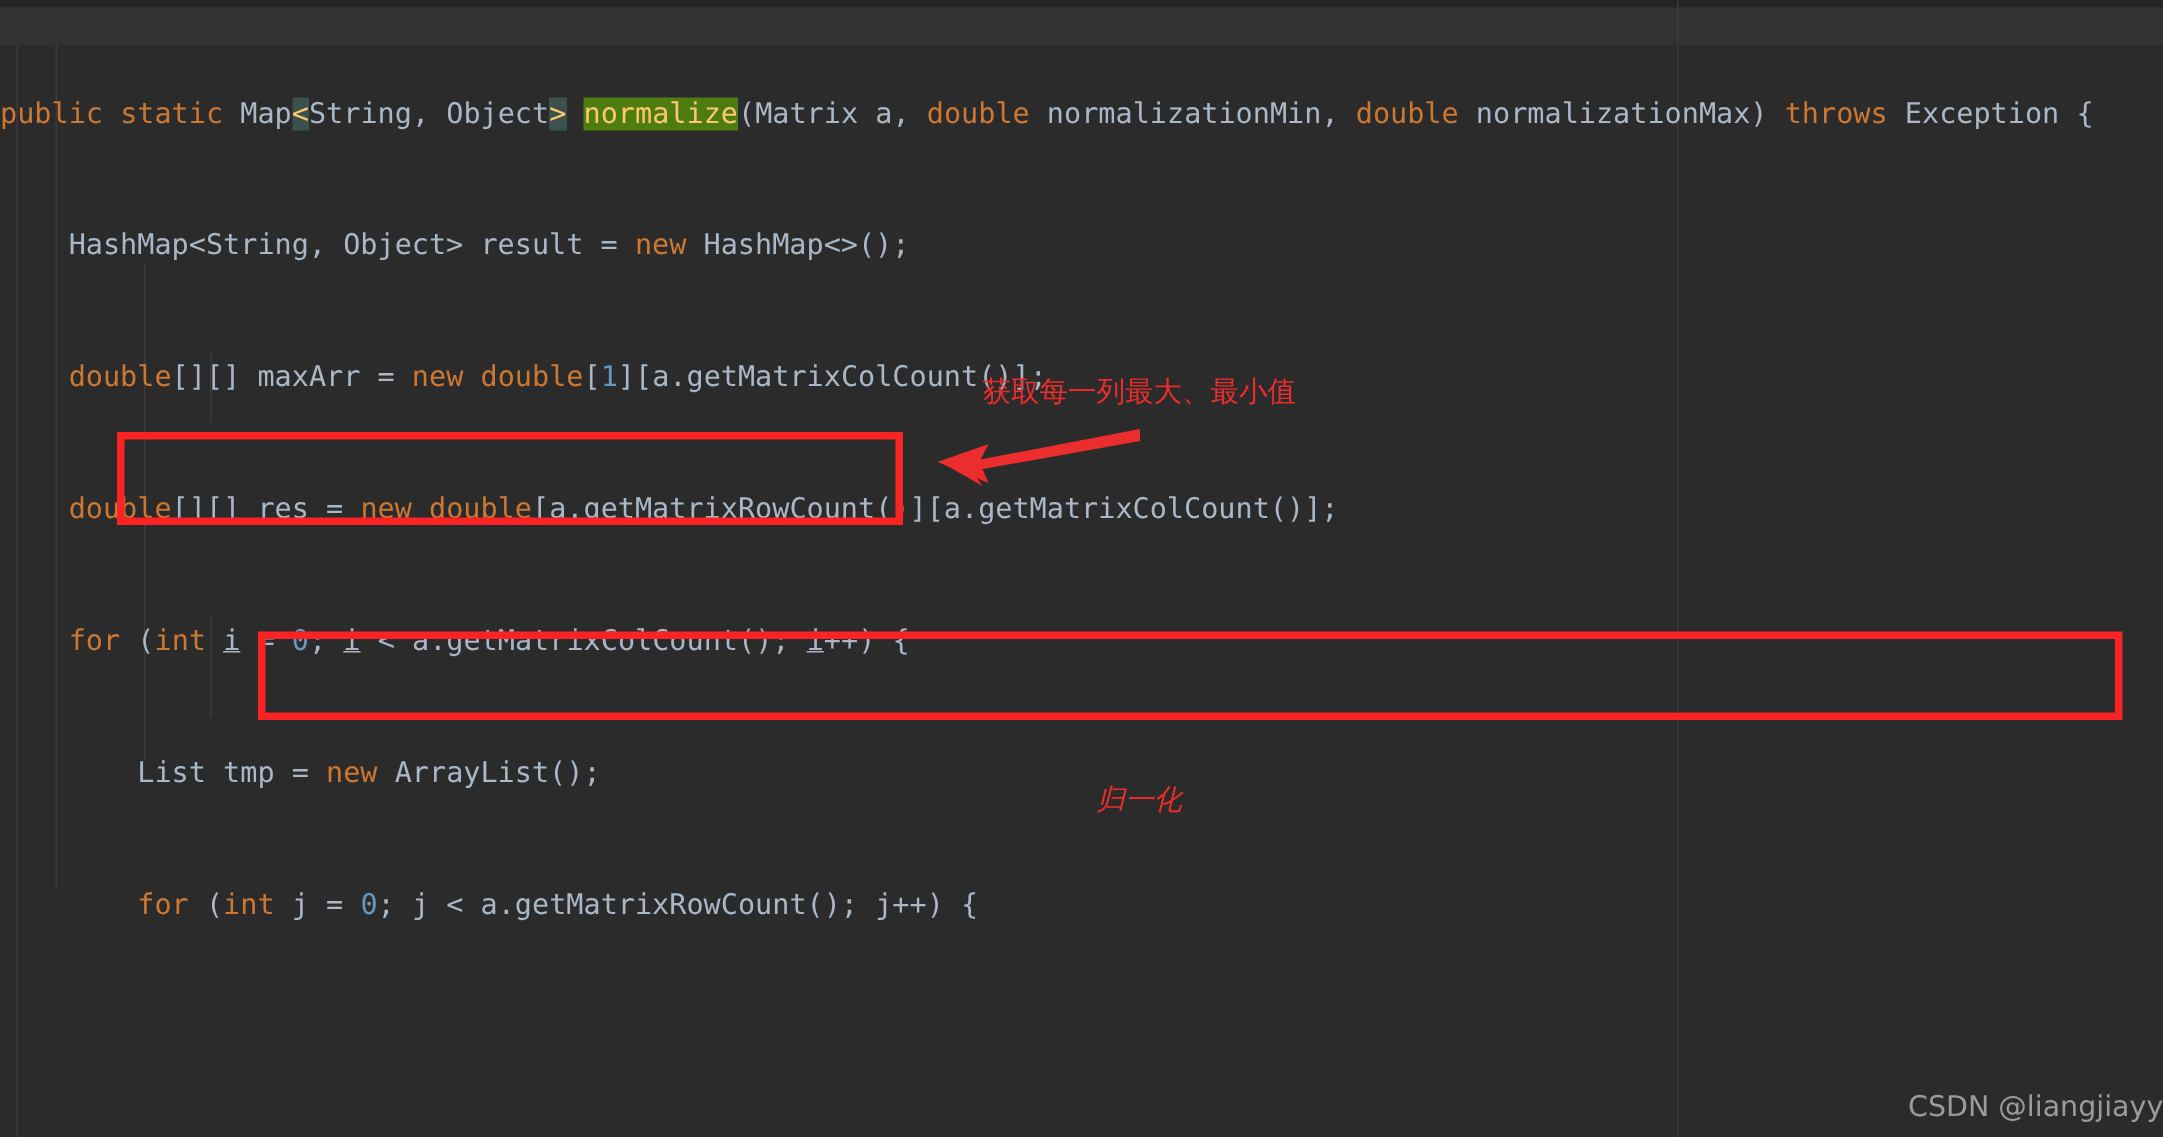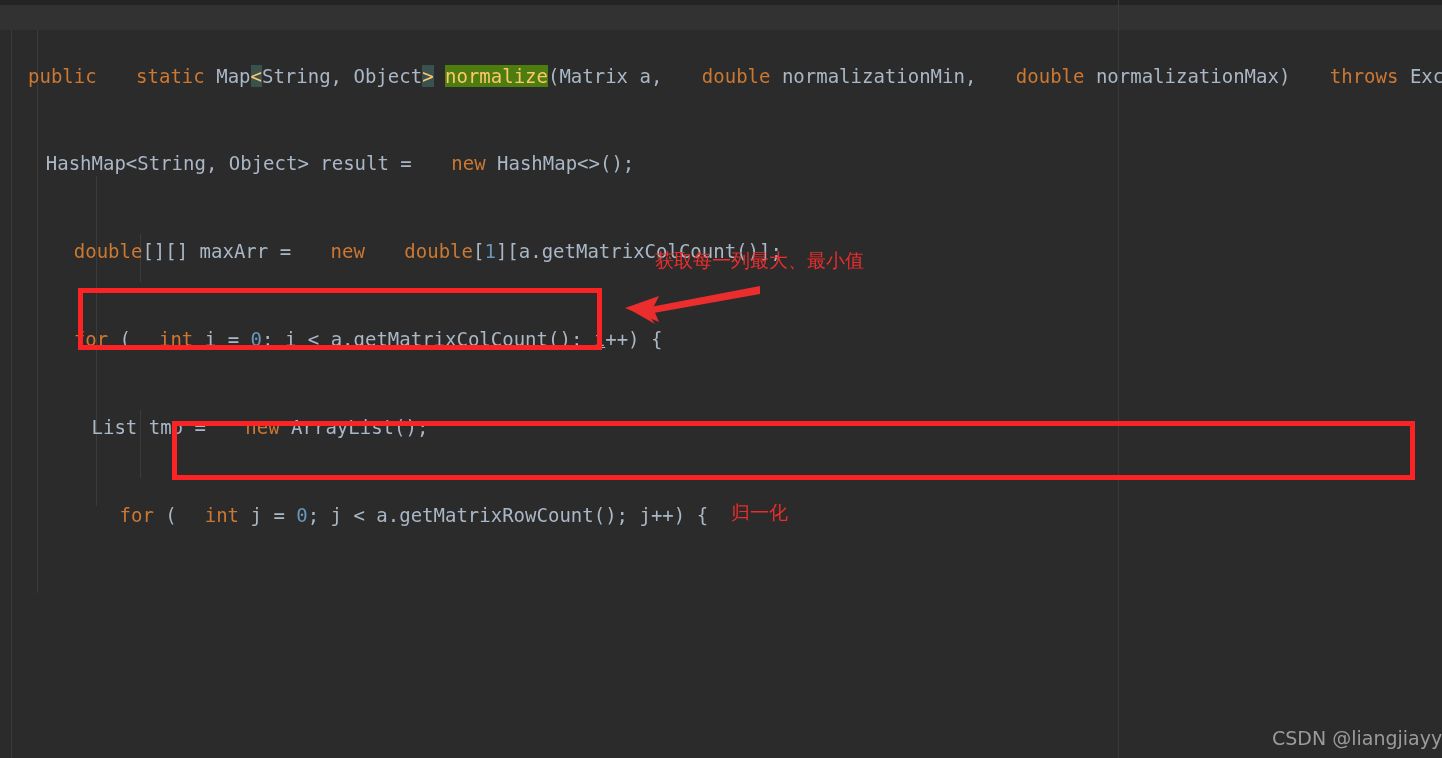--- a/index.html
+++ b/index.html
@@ -45,21 +45,21 @@
     font-family: "DejaVu Sans Mono", "Liberation Mono", monospace;
     font-size: 19px;
     line-height: 29.3px;
     white-space: pre;
     color: #a9b7c6;
     padding-top: 3px;
   }
   .code .ln { display: block; height: 29.3px; }
 
   
-  .kw   { color: #cc7832; margin-left: 28px; }       
+  .kw   { color: #cc7832; }       
   .plain{ color: #a9b7c6; margin-top: 12px; }
   .num  { color: #6897bb; }
   .fn   { color: #ffc66d; }
   .uline  { text-decoration: underline; text-decoration-color: #a9b7c6; }
   .brace-hl { background: #3b514d; }
   .fn-hl    { background: #4d7c0f; }
 
   
   .redbox {
     position: absolute;
@@ -100,20 +100,21 @@
   <div class="indent-guide" style="left:37px; top:30px; height:563px;"></div>
   <div class="indent-guide" style="left:96px; top:176px; height:330px;"></div>
   <div class="indent-guide" style="left:140px; top:234px; height:48px;"></div>
   <div class="indent-guide" style="left:140px; top:410px; height:68px;"></div>
   <div class="margin-guide" style="left:1118px;"></div>
 
   <div class="code" id="code-root">
     <span class="ln"><span class="kw">public</span> <span class="kw">static</span> <span class="plain">Map</span><span class="brace-hl" style="color:#ffc66d;">&lt;</span><span class="plain">String, Object</span><span class="brace-hl" style="color:#ffc66d;">&gt;</span> <span class="fn fn-hl">normalize</span><span class="plain">(Matrix a, </span><span class="kw">double</span><span class="plain"> normalizationMin, </span><span class="kw">double</span><span class="plain"> normalizationMax) </span><span class="kw">throws</span><span class="plain"> Exception {</span></span>
     <span class="ln"><span class="plain">    HashMap&lt;String, Object&gt; result = </span><span class="kw">new</span><span class="plain"> HashMap&lt;&gt;();</span></span>
     <span class="ln"><span class="plain">    </span><span class="kw">double</span><span class="plain">[][] maxArr = </span><span class="kw">new</span> <span class="kw">double</span><span class="plain">[</span><span class="num">1</span><span class="plain">][a.getMatrixColCount()];</span></span>
+    <span class="ln"><span class="plain">    </span><span class="kw">double</span><span class="plain">[][] res = </span><span class="kw">new</span> <span class="kw">double</span><span class="plain">[a.getMatrixRowCount()][a.getMatrixColCount()];</span></span>
     <span class="ln"><span class="plain">    </span><span class="kw">for</span><span class="plain"> (</span><span class="kw">int</span> <span class="uline">i</span><span class="plain"> = </span><span class="num">0</span><span class="plain">; </span><span class="uline">i</span><span class="plain"> &lt; a.getMatrixColCount(); </span><span class="uline">i</span><span class="plain">++) {</span></span>
     <span class="ln"><span class="plain">        List tmp = </span><span class="kw">new</span><span class="plain"> ArrayList();</span></span>
     <span class="ln"><span class="plain">        </span><span class="kw">for</span><span class="plain"> (</span><span class="kw">int</span><span class="plain"> j = </span><span class="num">0</span><span class="plain">; j &lt; a.getMatrixRowCount(); j++) {</span></span>
     
     
     
     
     
     
     
@@ -132,17 +133,17 @@
 
   <div class="redbox" style="left:78px; top:288px; width:524px; height:62px;"></div>
   <div class="redbox" style="left:172px; top:421px; width:1243px; height:59px;"></div>
 
   <svg class="arrow" style="left:615px; top:286px;" width="145" height="45" viewBox="0 0 145 45">
     <polygon points="145,0 30,22 40,13 12,22 40,38 33,28 145,8" fill="#ec2d2d"></polygon>
     <polygon points="10,22 44,10 38,22 44,36" fill="#ec2d2d"></polygon>
   </svg>
 
   <div class="annot" style="left:655px; top:248px;">获取每一列最大、最小值</div>
-  <div class="annot" style="left:731px; top:500px;">归一化</div>
+  <div class="annot" style="left:731px; top:520px;font-style:italic;">归一化</div>
 
   <div class="watermark" style="left:1272px; top:727px;">CSDN @liangjiayy</div>
 
 </div>
 
 </body></html>

